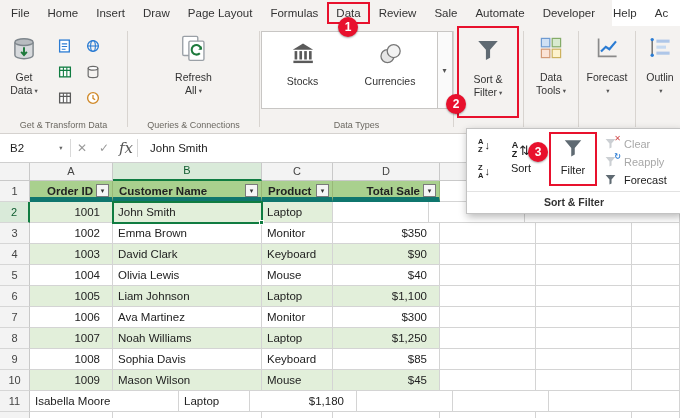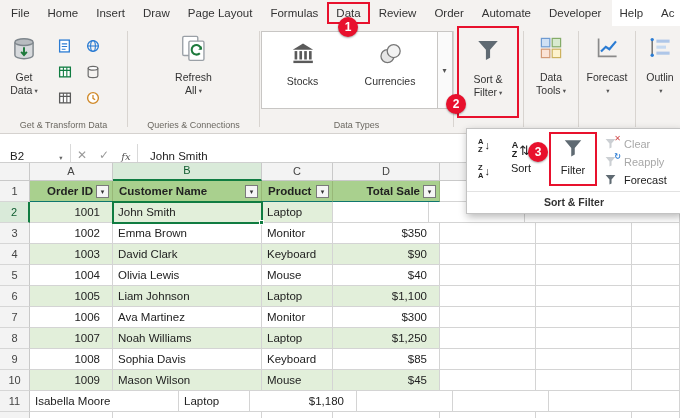--- a/index.html
+++ b/index.html
@@ -41,45 +41,45 @@
   font-size:8px;color:#555;background:#fafafa;}
 .gright{flex:1 1 auto;display:flex;}
 .sfwrap{margin:2px 0 0 5px;width:58px;height:88px;outline:2.4px solid var(--red);outline-offset:0;}
 .sfwrap .bigbtn{width:100%;}
 .rbtn-dt{width:54px;}
 .rbtn-fc{width:56px;}
 .rbtn-ol{width:48px;}
 
 
 .fbar{position:absolute;left:0;top:134px;width:680px;height:29px;background:#fff;
-  border-bottom:1px solid #cfcfcf;display:flex;align-items:flex-end;}
+  border-bottom:1px solid #cfcfcf;display:flex;align-items:center;}
 .namebox{width:52px;padding-left:10px;font-size:11.5px;color:#222;}
 .nbchev{width:18px;text-align:center;font-size:6.5px;color:#666;}
 .vsep{width:1px;height:18px;background:#d9d9d9;flex:0 0 auto;}
 .fbicon{width:22px;text-align:center;color:#9a9a9a;font-size:12px;}
-.fx{font-family:"DejaVu Serif",serif;font-style:italic;color:#555;font-size:10px;}
+.fx{font-family:"DejaVu Serif",serif;font-style:italic;color:#555;font-size:15px;}
 .fvalue{padding-left:12px;font-size:11.5px;color:#222;}
 
 
 .sheet{position:absolute;left:0;top:163px;width:680px;height:255px;background:#fff;}
 .colhdrrow{display:flex;height:18px;}
 .chcell{height:18px;background:#f3f3f3;border-right:1px solid #c9c9c9;border-bottom:1px solid #c9c9c9;
   text-align:center;font-size:11px;color:#444;line-height:17px;}
 .chcell.sel{background:#d9ead9;border-bottom:2px solid var(--accent);line-height:15px;color:#0e5c2f;}
 .srow{display:flex;height:21px;}
 .rowhdr{height:100%;background:#f3f3f3;border-right:1px solid #c9c9c9;border-bottom:1px solid #d6d6d6;
   text-align:center;font-size:11px;color:#444;line-height:20px;}
 .rowhdr.sel-row{background:#d9ead9;border-right:2px solid var(--accent);color:#0e5c2f;}
 .cell{height:100%;border-right:1px solid var(--grid);border-bottom:1px solid var(--grid);
   font-size:11.5px;line-height:20px;white-space:nowrap;overflow:hidden;background:#fff;}
 .cell.num{text-align:right;padding-right:12px;}
 .cell.txt{text-align:left;padding-left:5px;}
 .cell.band{background:var(--band);}
-.hcell{height:100%;background:var(--hdrfill);border-right:1px solid #98b878;border-bottom:1px solid #0f766e;
-  display:flex;align-items:center;padding:0 3px 0 6px;font-weight:700;font-size:11.5px;}
+.hcell{height:100%;background:var(--hdrfill);border-right:1px solid #98b878;border-bottom:5px solid #0f766e;
+  display:flex;align-items:flex-end;padding:0 3px 0 6px;font-weight:700;font-size:11.5px;}
 .htxt{flex:1;overflow:hidden;white-space:nowrap;}
 .htxt.r{text-align:right;padding-right:3px;}
 .filterbtn{width:13px;height:13px;background:#f5f5f5;border:1px solid #7a7a7a;font-size:7px;line-height:11px;
   text-align:center;color:#333;flex:0 0 auto;cursor:default;}
 .w-rh{width:30px;flex:0 0 auto;}
 .w-a{width:83px;flex:0 0 auto;}
 .w-b{width:149px;flex:0 0 auto;}
 .w-c{width:71px;flex:0 0 auto;}
 .w-d{width:107px;flex:0 0 auto;}
 .w-e{width:96px;flex:0 0 auto;}
@@ -196,21 +196,21 @@
 
 <div class="tabsrow">
   <span class="tab">File</span>
   <span class="tab">Home</span>
   <span class="tab">Insert</span>
   <span class="tab">Draw</span>
   <span class="tab">Page Layout</span>
   <span class="tab">Formulas</span>
   <span class="tab data">Data</span>
   <span class="tab">Review</span>
-  <span class="tab">Order</span>
+  <span class="tab">Sale</span>
   <span class="tab">Automate</span>
   <span class="tab">Developer</span>
   <span class="tab">Help</span>
   <span class="tab">Ac</span>
 </div>
 
 <div class="ribbon">
 
   <div class="rgroup g1">
     <div class="bigbtn">

